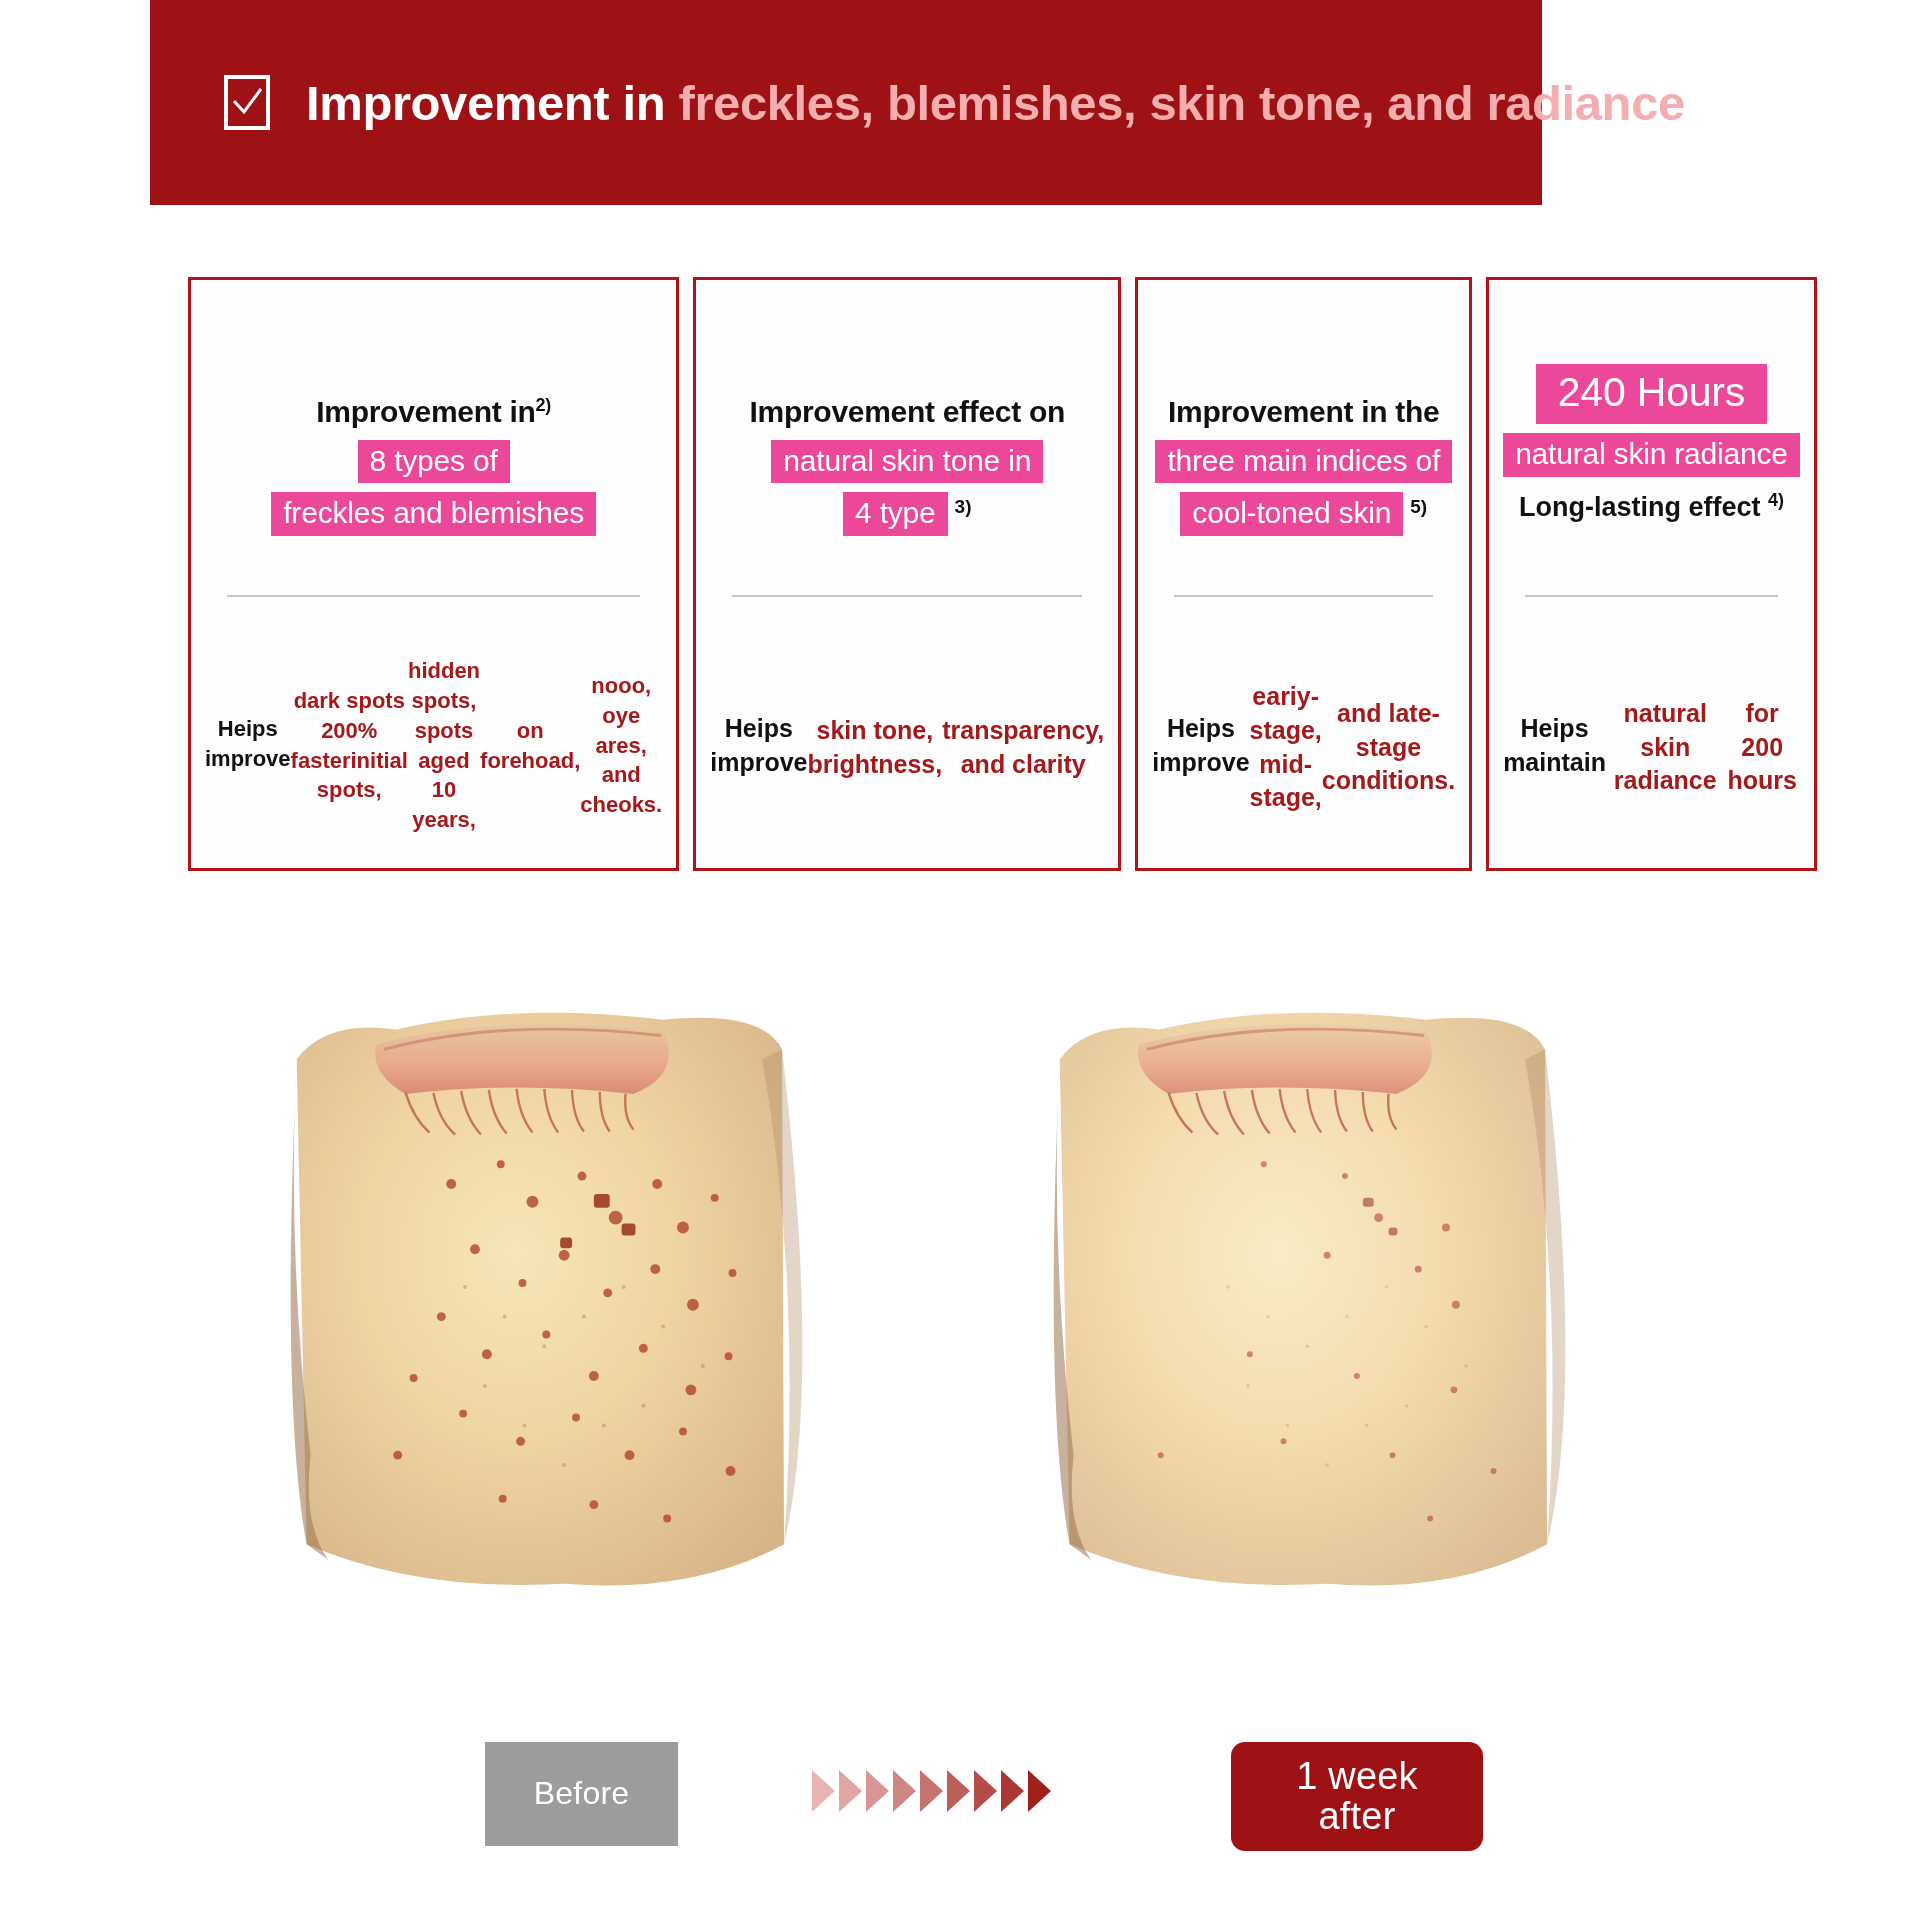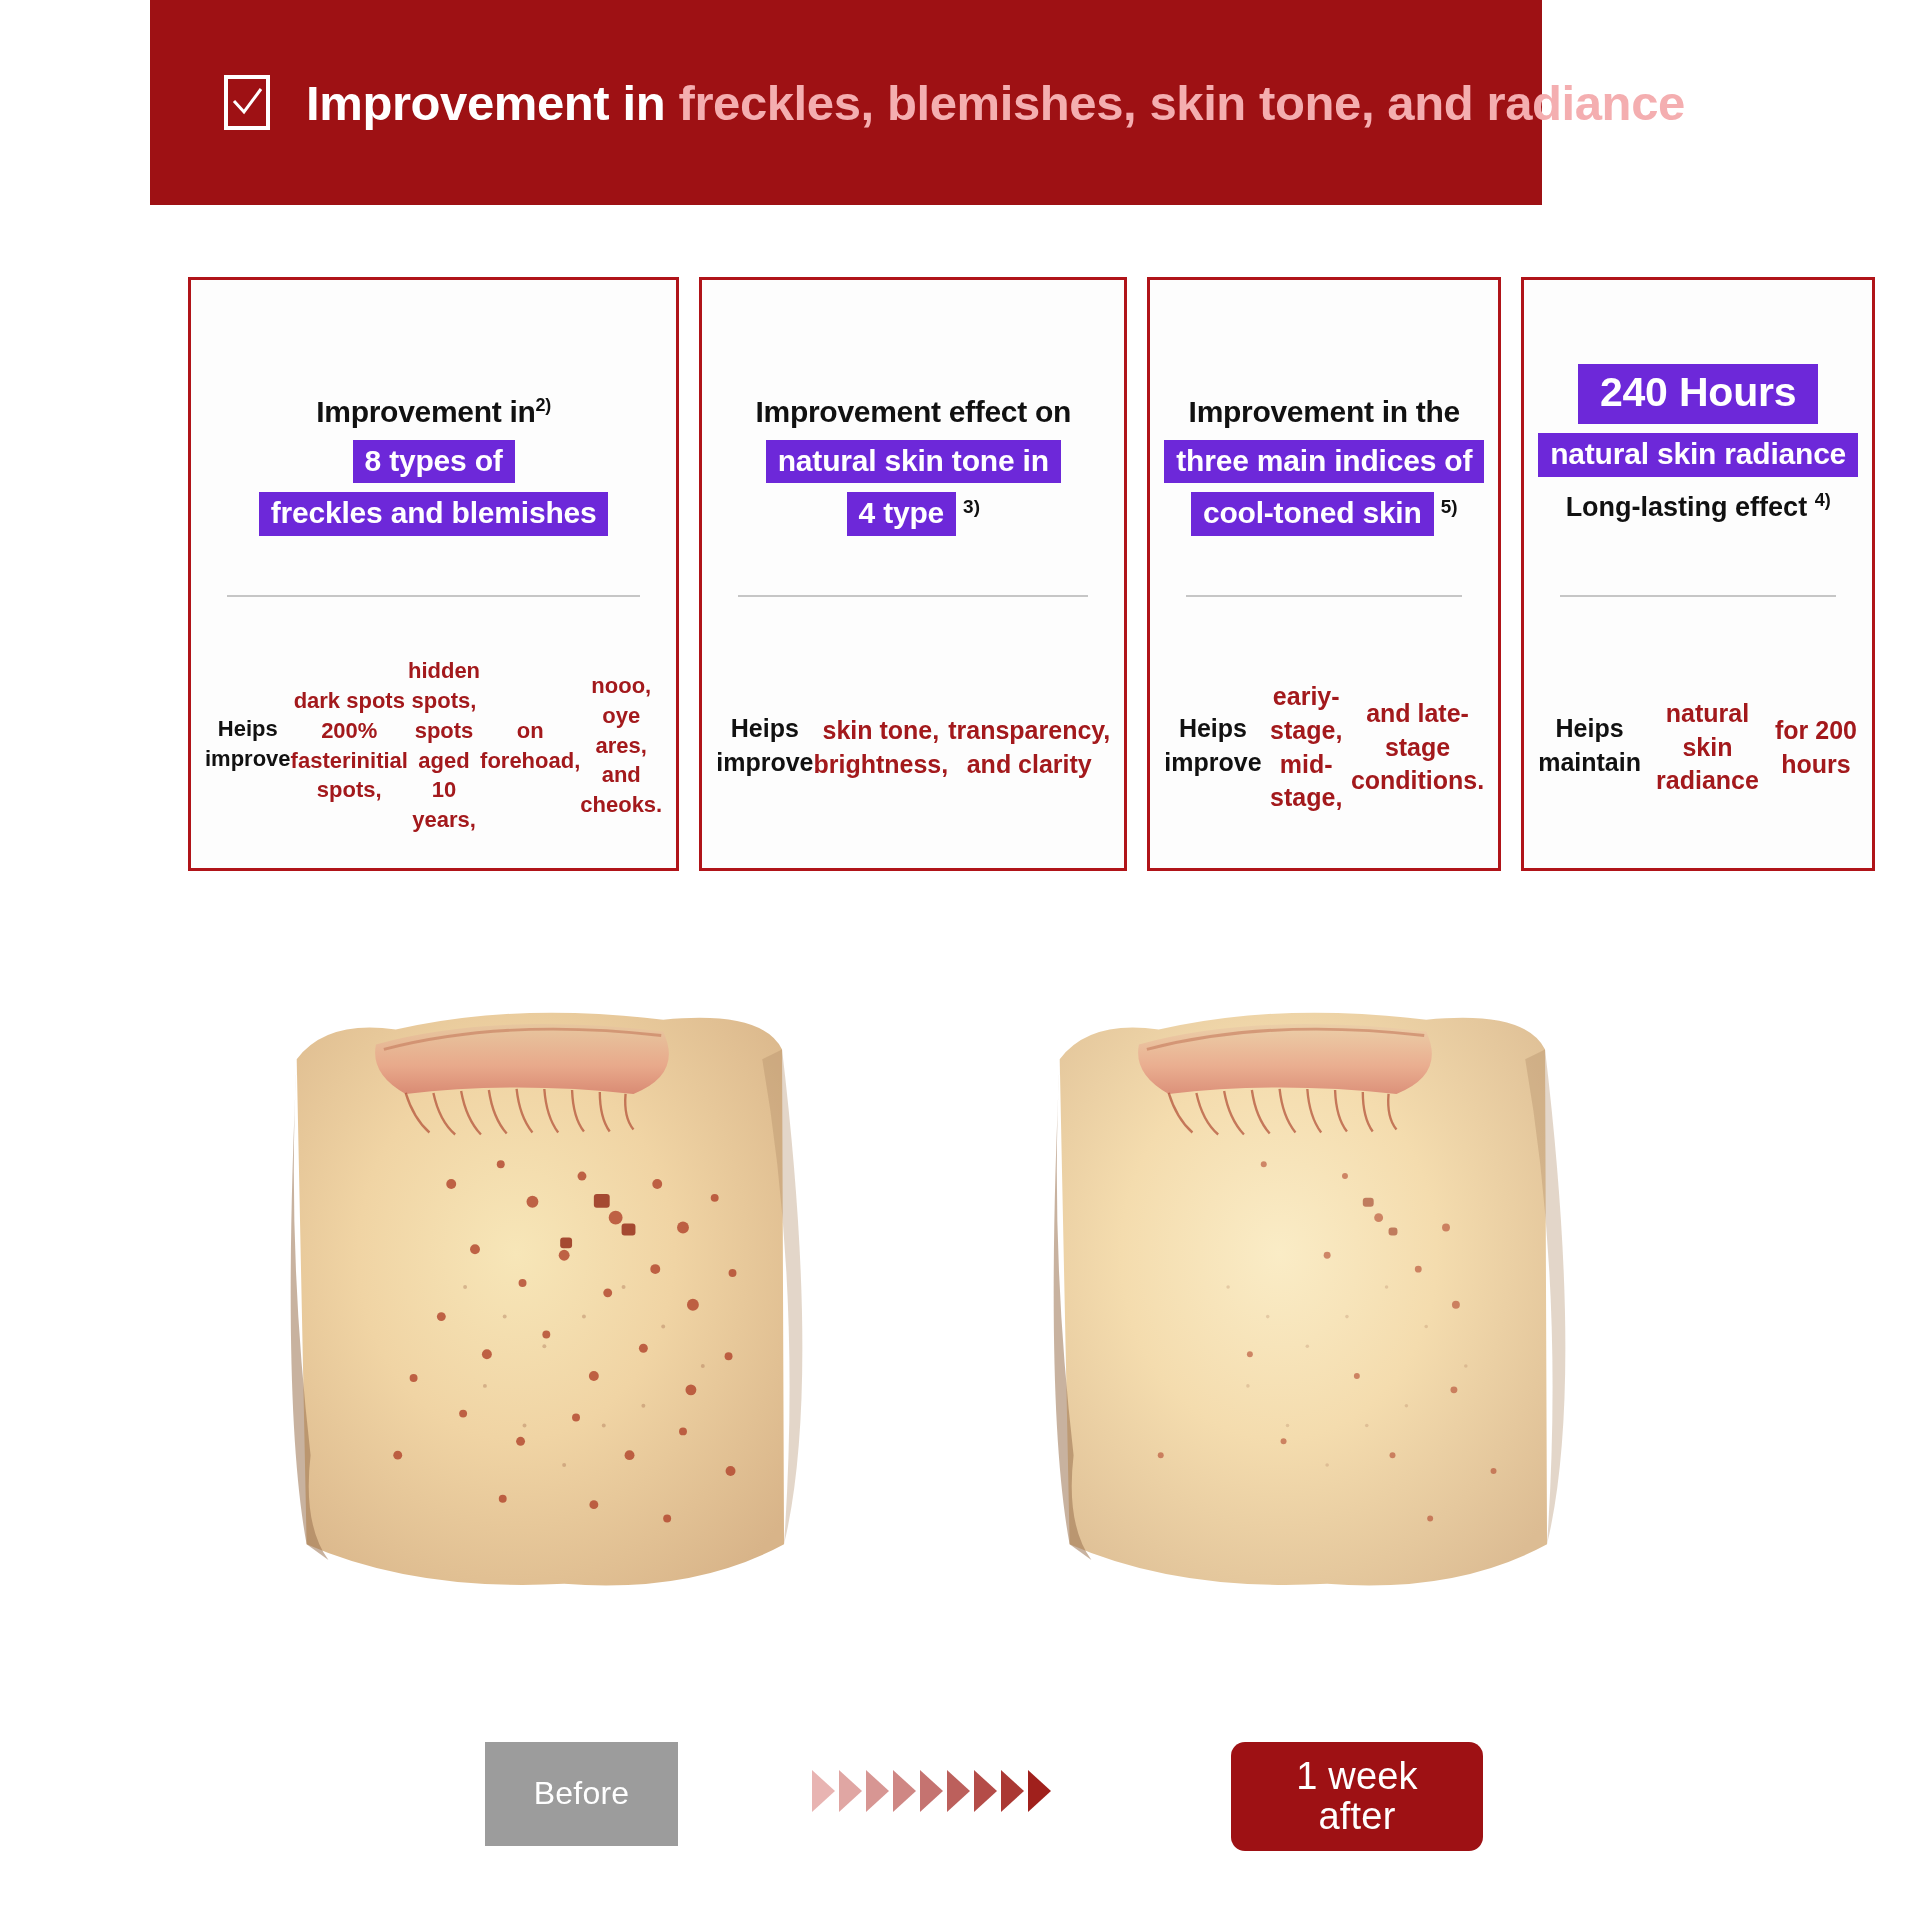--- a/index.html
+++ b/index.html
@@ -29,21 +29,21 @@
     font-size: 49px; font-weight: 700; letter-spacing: -0.4px;
     white-space: nowrap;
   }
   .banner-title .w { color: #ffffff; }
   .banner-title .p { color: #f4aeb0; font-weight: 600; }
 
   
   .cards {
     position: absolute; left: 188px; top: 277px;
     width: 1564px; height: 594px;
-    display: flex; gap: 20px;
+    display: flex; gap: 14px;
   }
   .card {
     position: relative;
     flex: 1 1 0;
     border: 3px solid #b01419;
     background: #fdfdfd;
     display: flex; flex-direction: column;
     padding: 18px 14px 22px;
   }
   .card-head {
@@ -55,22 +55,22 @@
     text-align: center;
   }
   .card:nth-child(4) .card-head { padding-top: 57px; }
   .hline {
     font-size: 30px; font-weight: 700; color: #111111;
     line-height: 1.25; letter-spacing: -0.3px; white-space: nowrap;
   }
   .hline .sup { font-size: 18px; vertical-align: super; font-weight: 700; color:#111; }
   .chip {
     display: inline-block;
-    background: #6d28d9; color: #ffffff;
-    font-size: 30px; font-weight: 700; letter-spacing: -0.2px;
+    background: #ec4899; color: #ffffff;
+    font-size: 30px; font-weight: 400; letter-spacing: -0.2px;
     padding: 5px 12px 7px; margin-top: 9px; line-height: 1.05;
     white-space: nowrap;
   }
   .chip.big { font-size: 41px; padding: 7px 22px 10px; }
   .chiprow { display: flex; align-items: flex-start; justify-content: center; gap: 7px; margin-top: 9px; }
   .chiprow .chip { margin-top: 0; }
   .chiprow .sup-out { font-size: 19px; font-weight: 700; color:#111; padding-top: 4px; }
   .subnote { font-size: 27px; font-weight: 700; color:#111; margin-top: 13px; white-space: nowrap; }
   .subnote .sup { font-size: 18px; vertical-align: super; }
 

